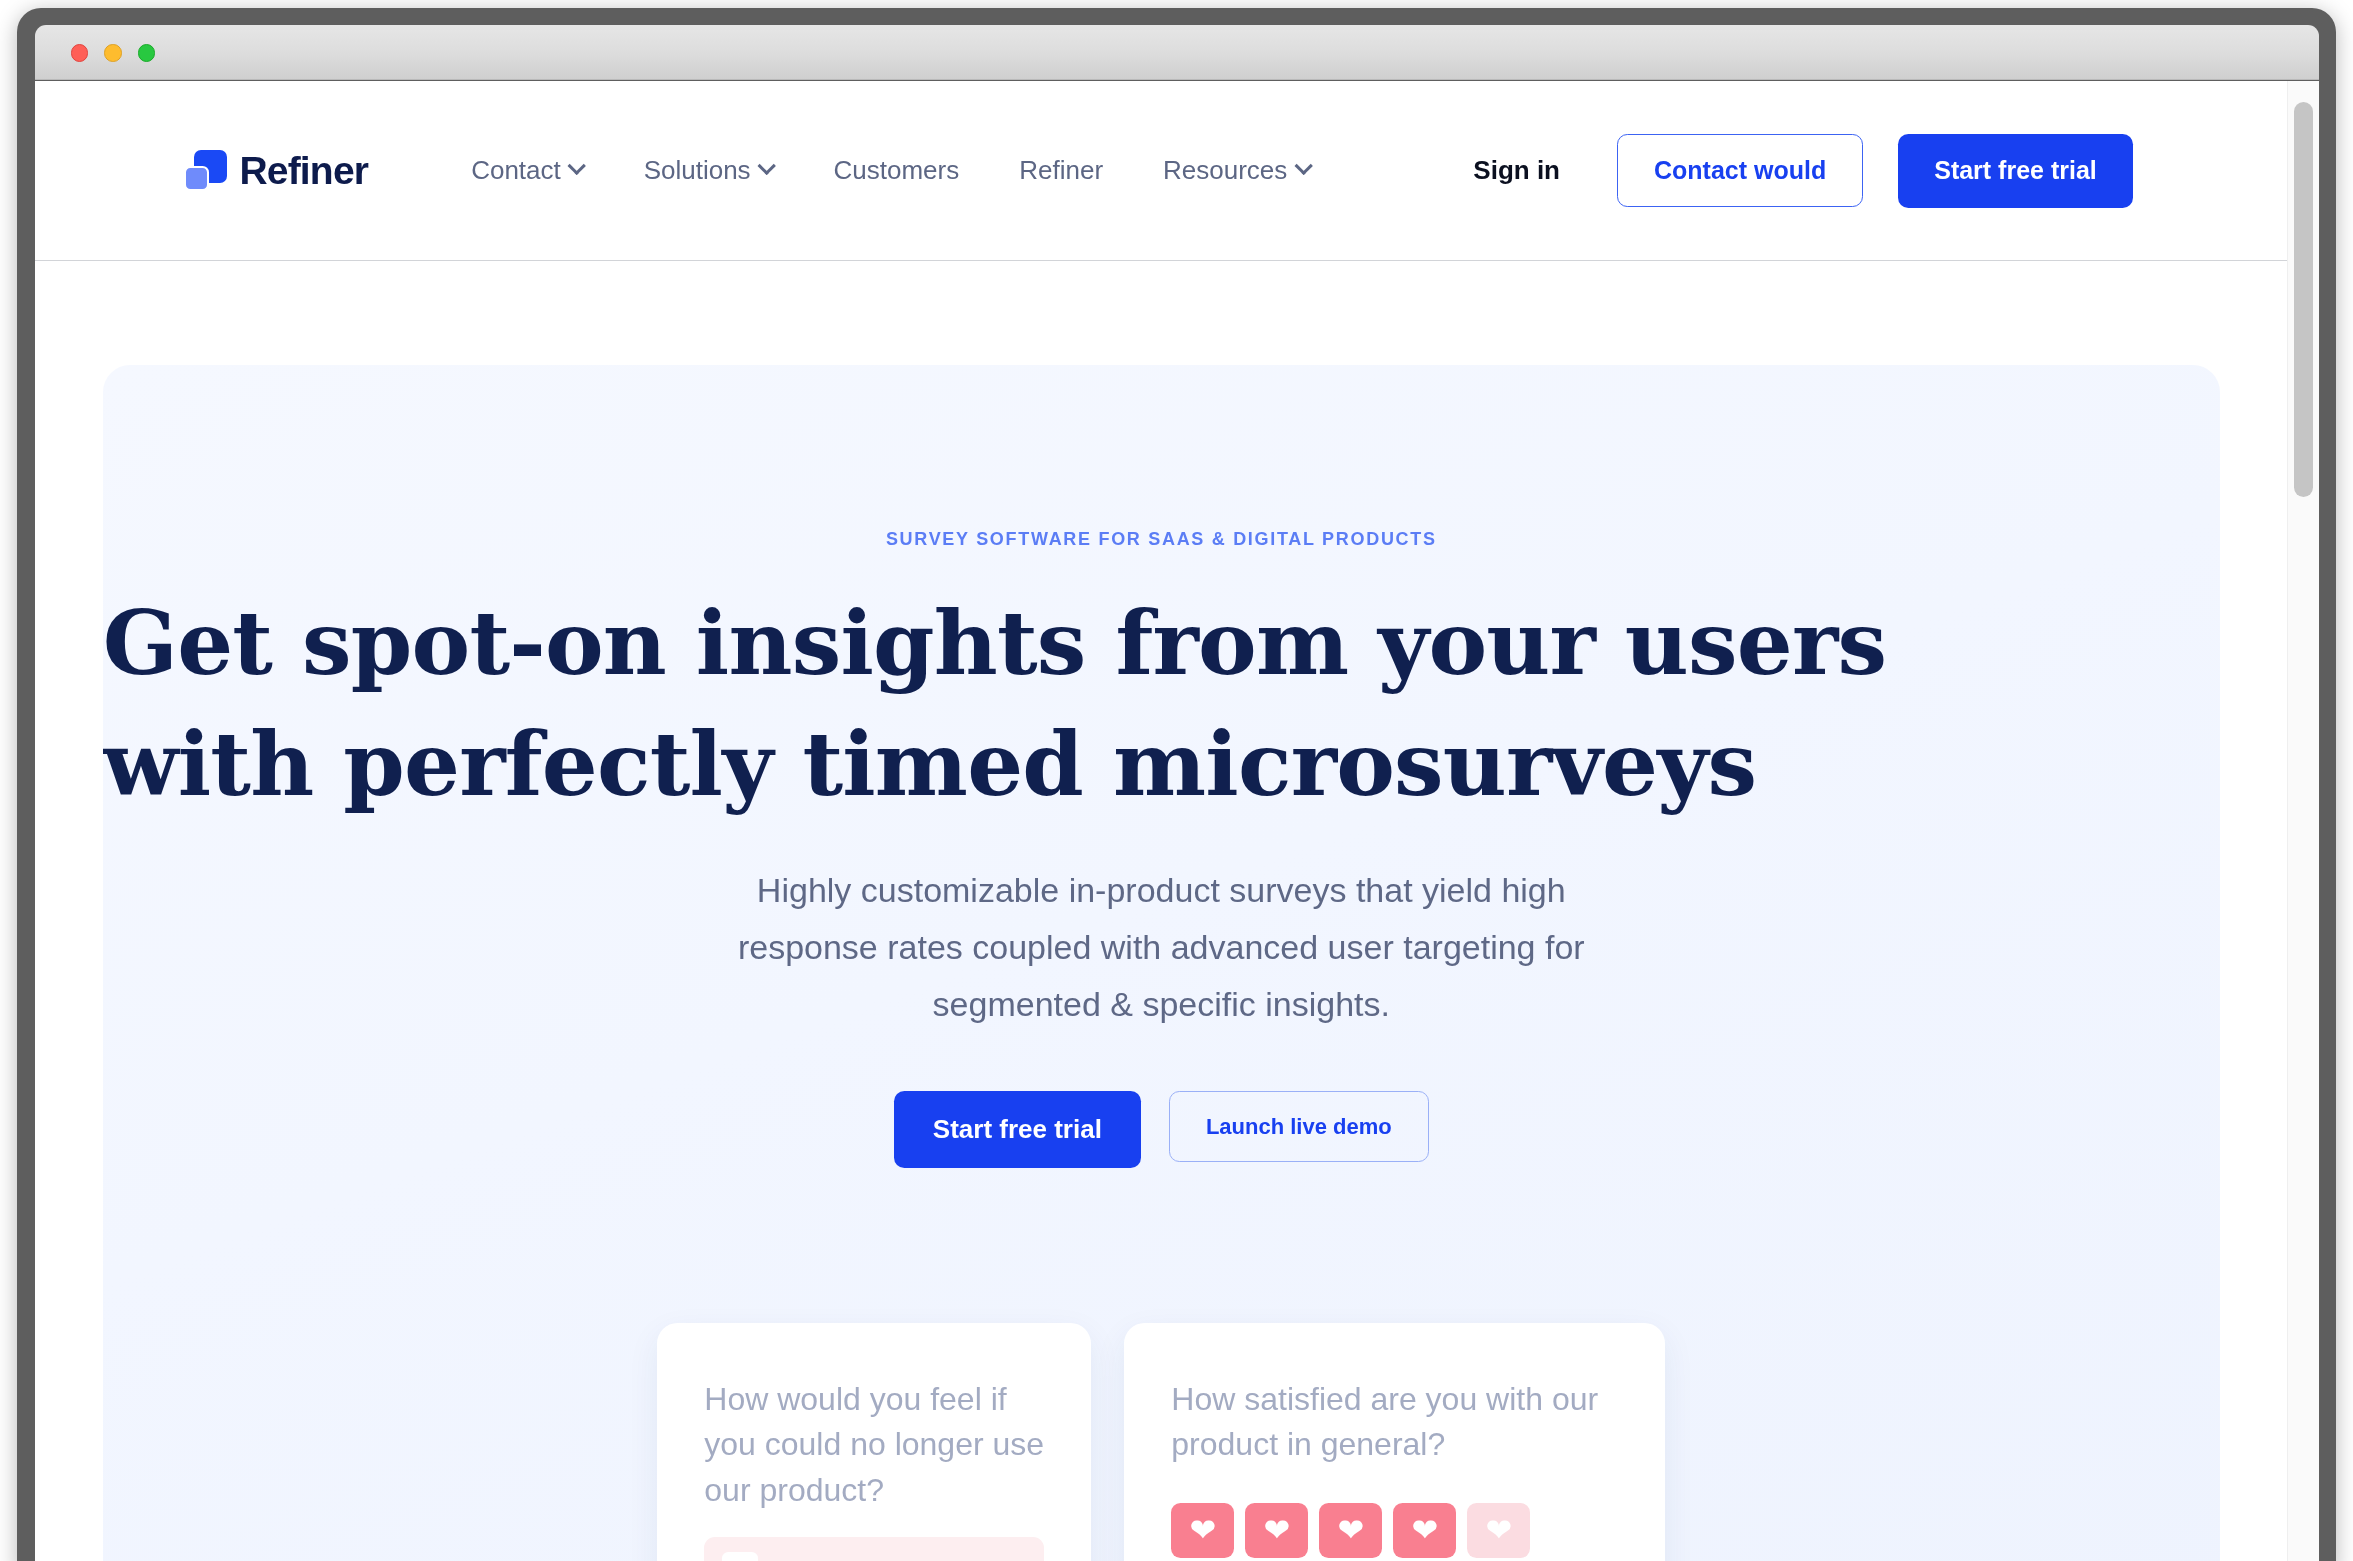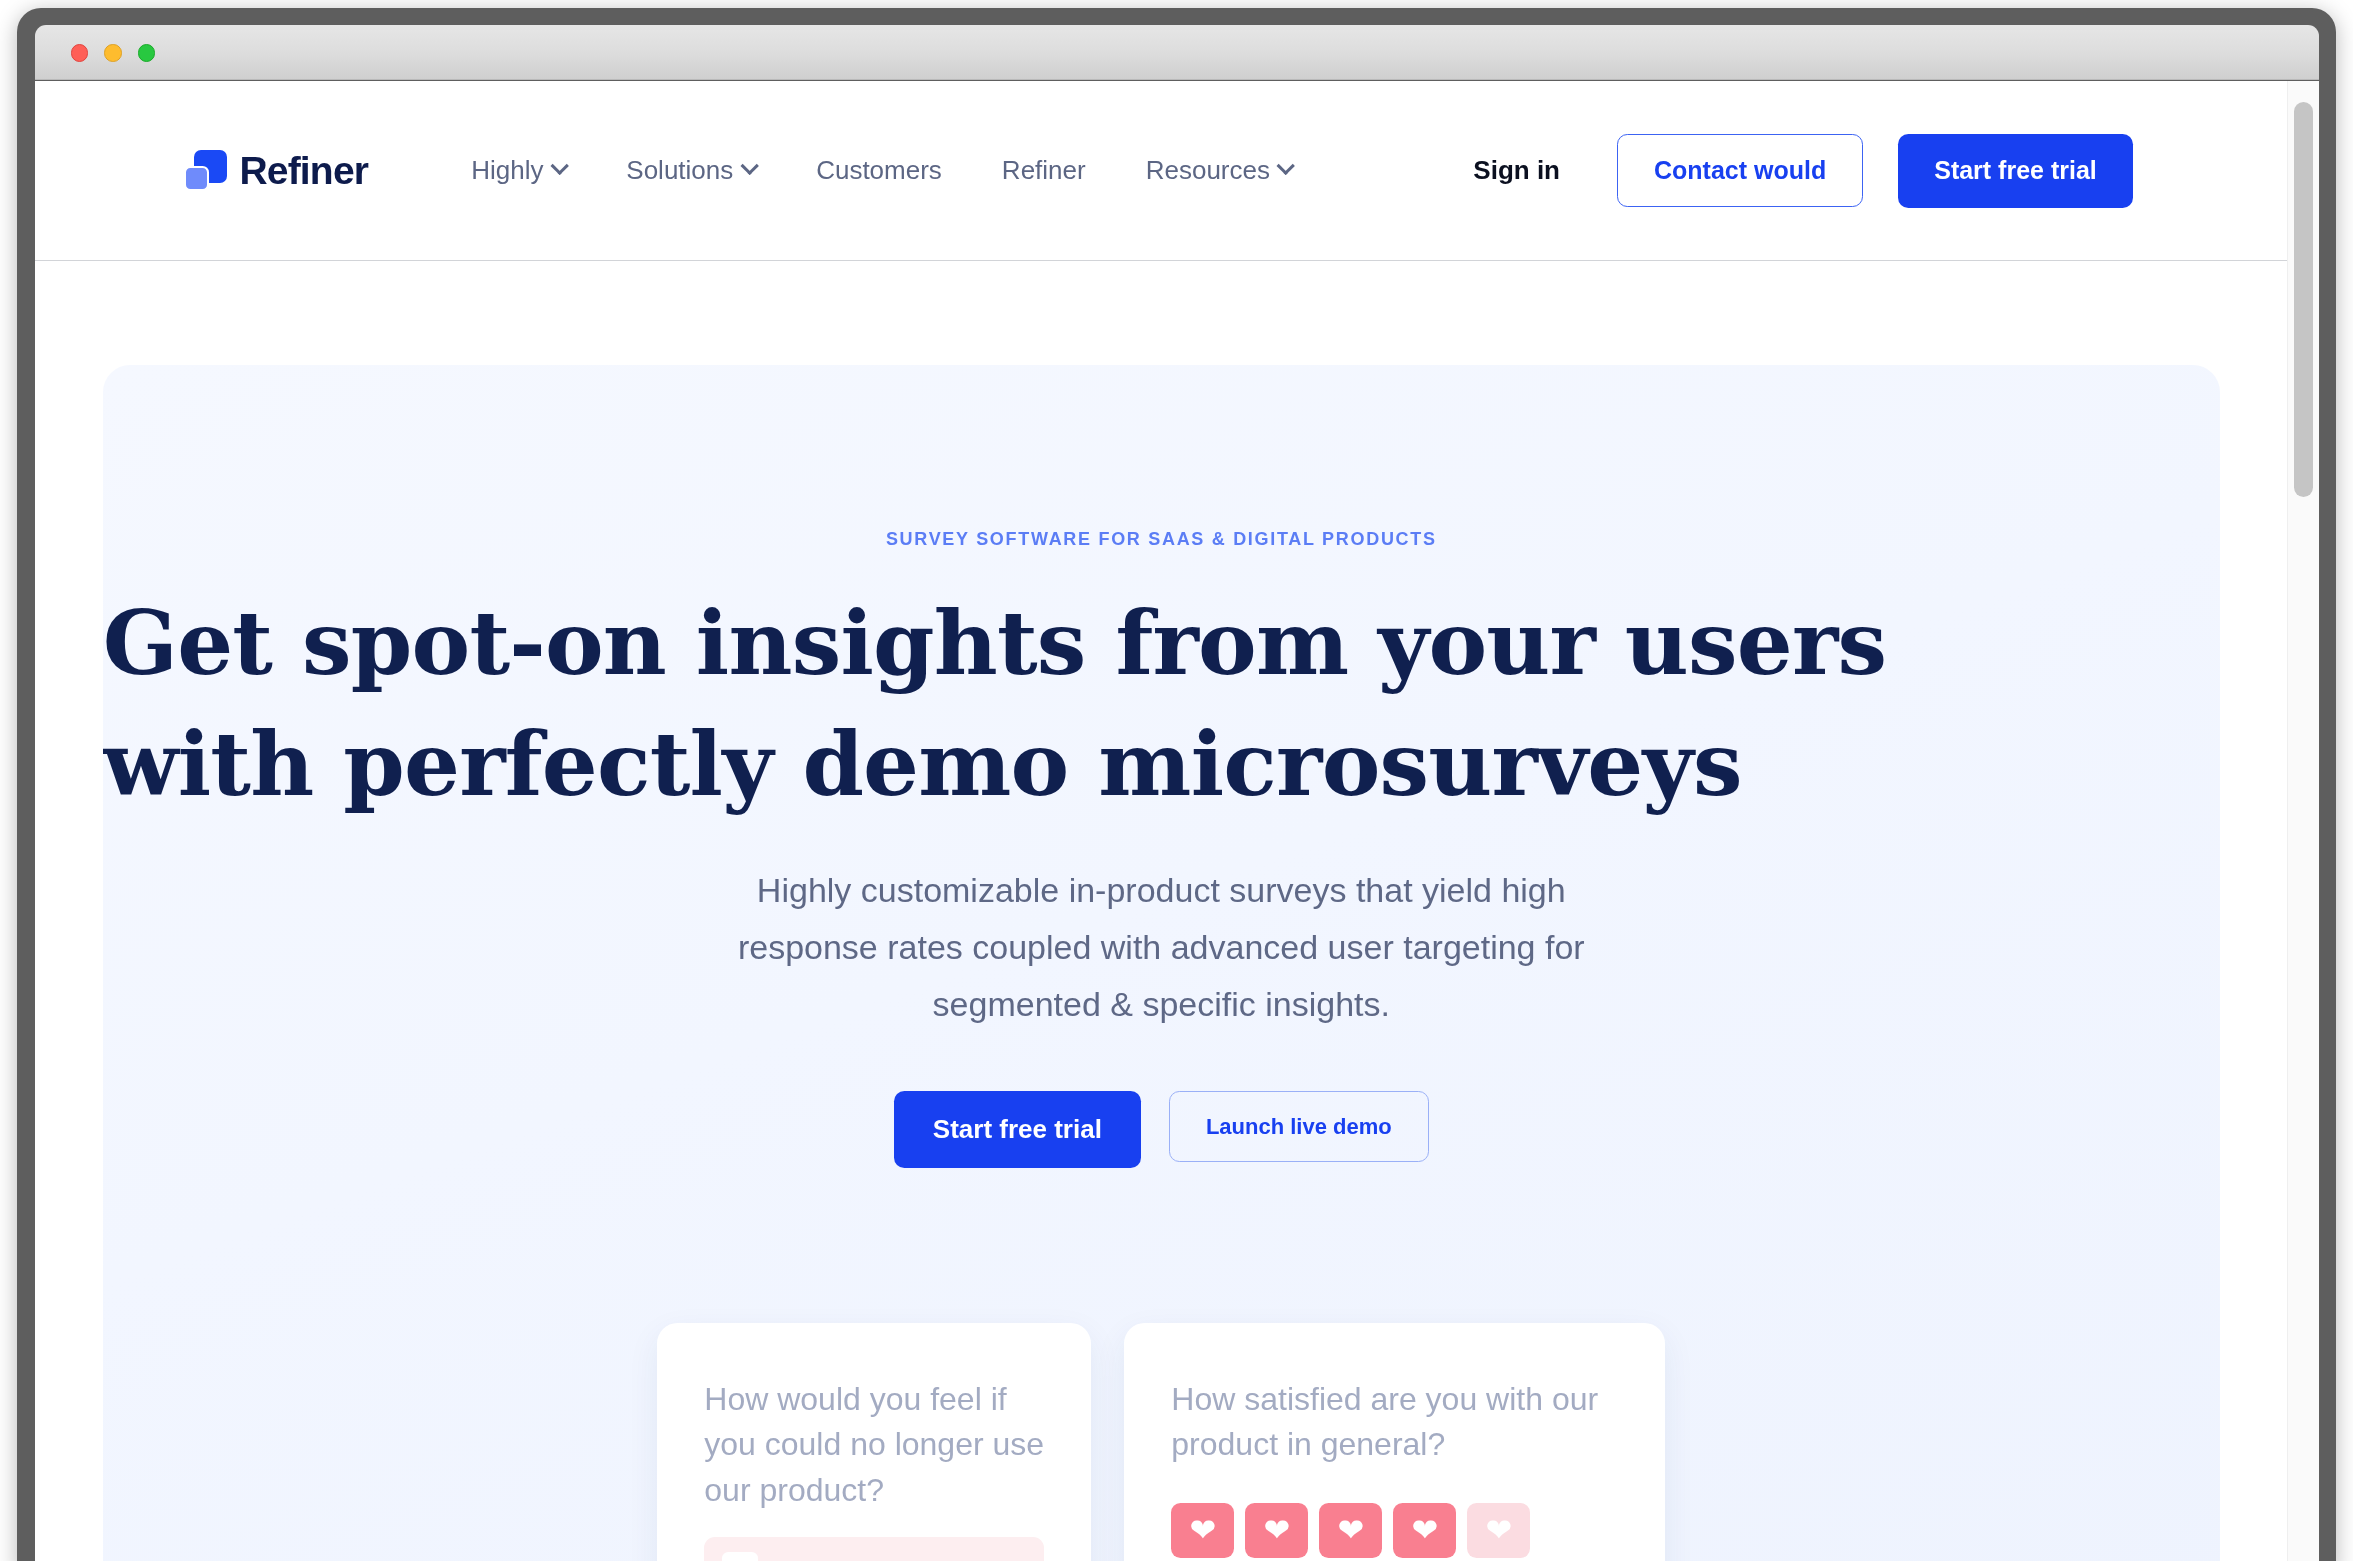--- a/index.html
+++ b/index.html
@@ -361,21 +361,21 @@
         <div id="brand">
           <span class="logo-mark">
             <span class="logo-sq-dark"></span>
             <span class="logo-sq-light"></span>
           </span>
           <span id="brand-name">Refiner</span>
         </div>
 
         <div id="nav-links">
           <div class="nav-link">
-            <span>Highly</span>
+            <span>Contact</span>
             <span class="chev"></span>
           </div>
           <div class="nav-link">
             <span>Solutions</span>
             <span class="chev"></span>
           </div>
           <div class="nav-link">
             <span>Customers</span>
           </div>
           <div class="nav-link">
@@ -393,21 +393,21 @@
           <div class="btn" id="nav-start-trial">Start free trial</div>
         </div>
       </div>
 
       <div id="hero">
 
         <div id="eyebrow">SURVEY SOFTWARE FOR SAAS &amp; DIGITAL PRODUCTS</div>
 
         <div id="headline">
           <div>Get spot-on insights from your users</div>
-          <div>with perfectly demo microsurveys</div>
+          <div>with perfectly timed microsurveys</div>
         </div>
 
         <div id="subtitle">
           <div style="max-width:868px;margin:0 auto;">Highly customizable in-product surveys that yield high response rates coupled with advanced user targeting for segmented &amp; specific insights.</div>
         </div>
 
         <div id="hero-ctas">
           <div class="btn" id="hero-start-trial">Start free trial</div>
           <div class="btn" id="hero-demo">Launch live demo</div>
         </div>

